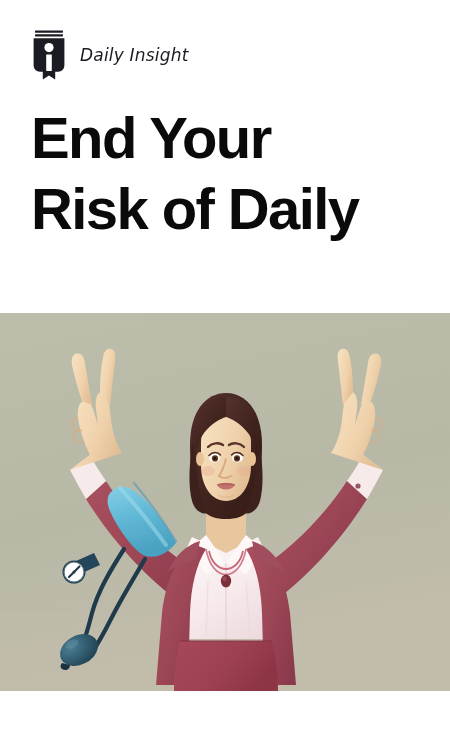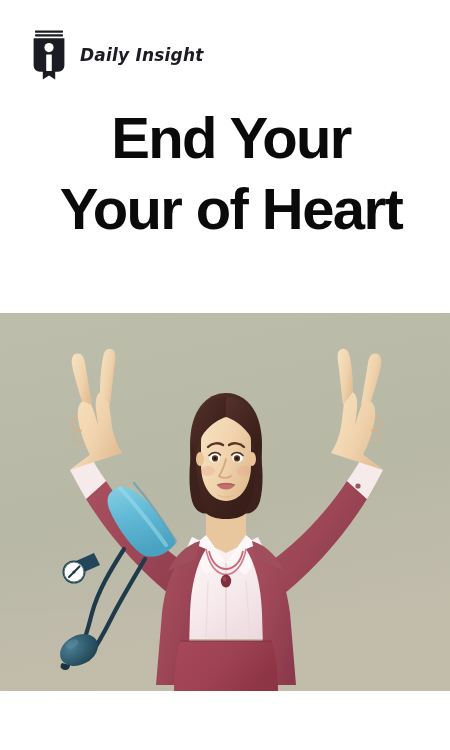--- a/index.html
+++ b/index.html
@@ -35,21 +35,21 @@
   .brand-mark {
     width: 34px;
     height: 50px;
     display: block;
     flex: 0 0 auto;
   }
   .brand-name {
     font-family: "DejaVu Sans", sans-serif;
     font-style: italic;
     font-size: 17px;
-    font-weight: 700;
+    font-weight: 400;
     letter-spacing: 0.2px;
     color: #1b1b23;
     white-space: nowrap;
   }
 
   
   .headline {
     position: absolute;
     left: 31px;
     top: 102px;
@@ -58,21 +58,20 @@
     font-family: "Liberation Sans", sans-serif;
     font-weight: 700;
     font-size: 58px;
     line-height: 71px;
     letter-spacing: -1.6px;
     color: #0a0a0a;
   }
   .headline .hl-line {
     display: block;
     white-space: nowrap;
-    text-align: center;
   }
 
   
   .hero {
     position: absolute;
     left: 0;
     top: 313px;
     width: 450px;
     height: 378px;
     overflow: hidden;
@@ -97,21 +96,21 @@
           <circle cx="17" cy="17.6" r="4.6"></circle>
           <rect x="14.2" y="24.4" width="5.6" height="16.6" rx="0.4"></rect>
         </g>
       </svg>
     </span>
     <span class="brand-name">Daily Insight</span>
   </div>
 
   <h1 class="headline">
     <span class="hl-line">End Your</span>
-    <span class="hl-line">Your of Heart</span>
+    <span class="hl-line">Risk of Daily</span>
   </h1>
 
   <div class="hero">
     <svg viewBox="0 0 450 378" xmlns="http://www.w3.org/2000/svg" role="img">
       <title>Illustration of a smiling woman raising both arms making peace signs, wearing a blood pressure cuff on her left arm</title>
       <defs>
         <linearGradient id="bgGrad" x1="0" y1="0" x2="0.25" y2="1">
           <stop offset="0%" stop-color="#bdbdac"></stop>
           <stop offset="55%" stop-color="#b8b8a7"></stop>
           <stop offset="100%" stop-color="#c2bcab"></stop>

